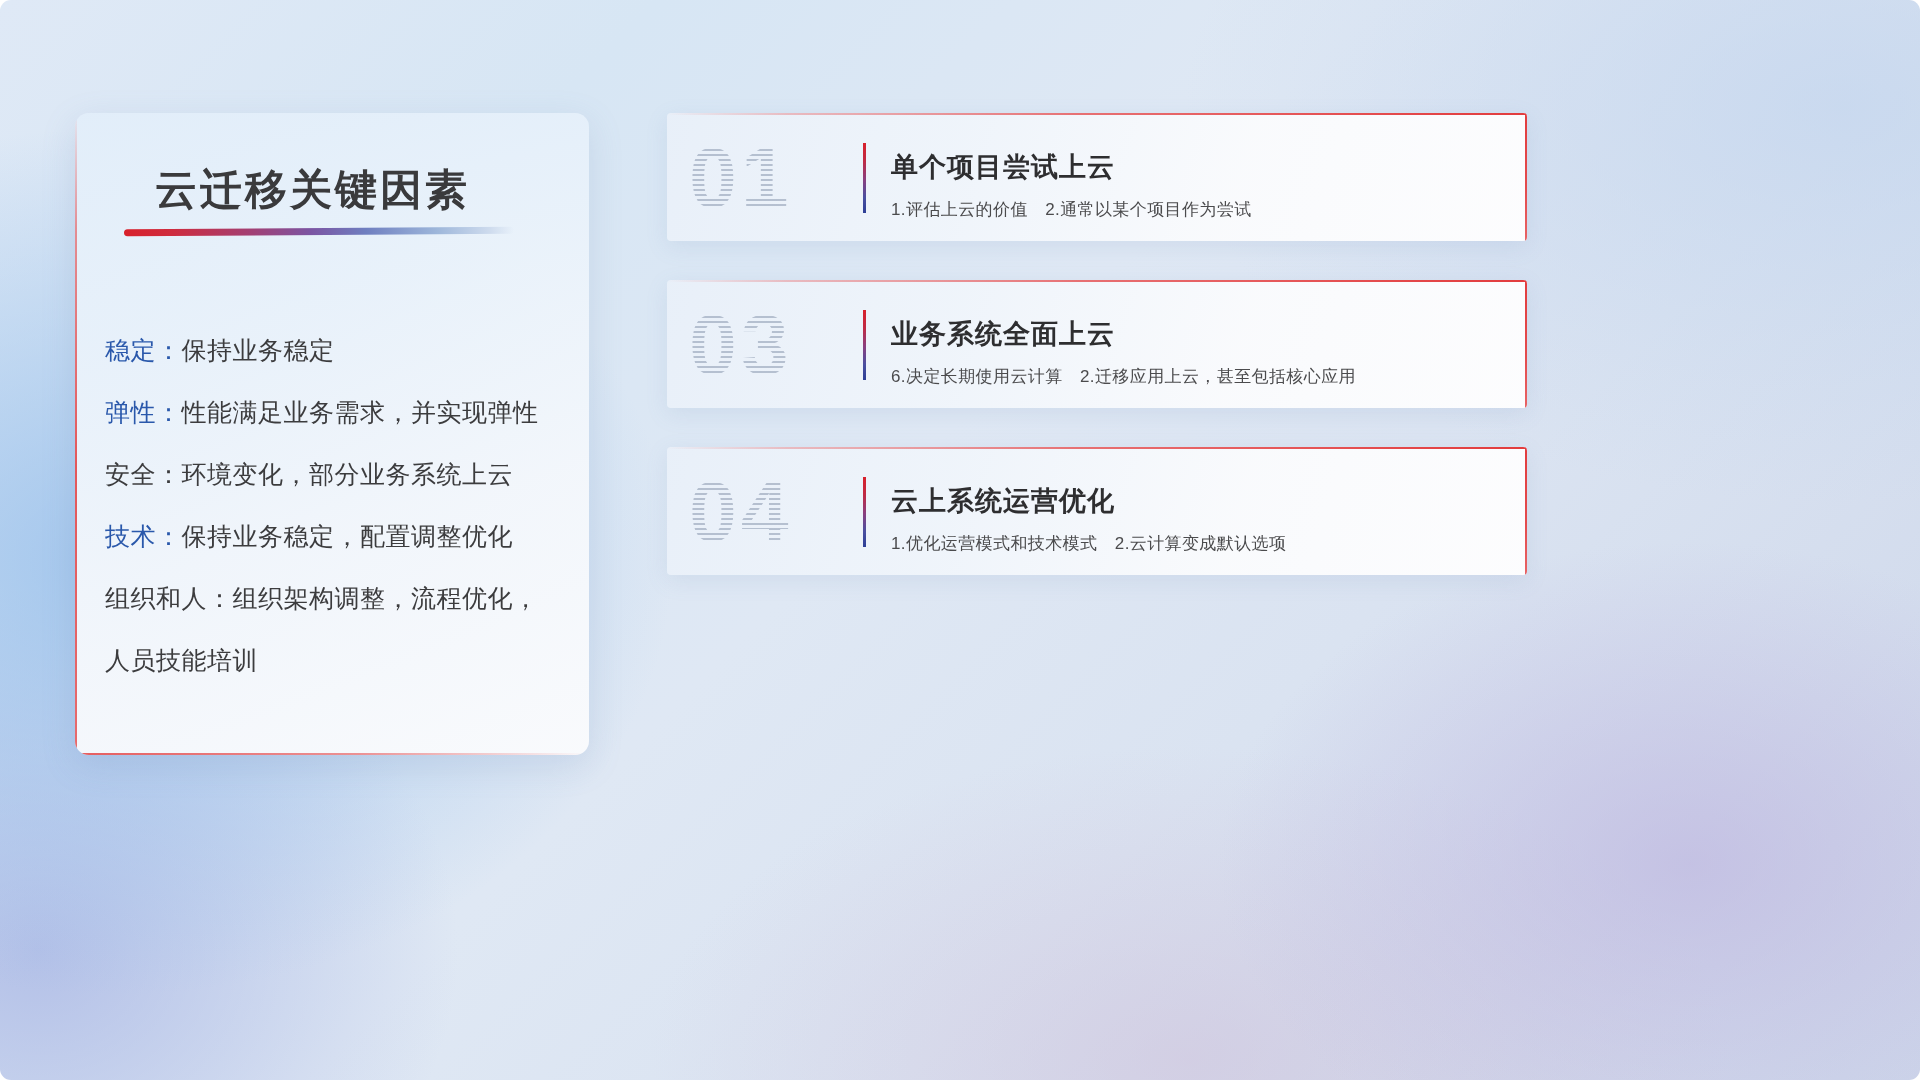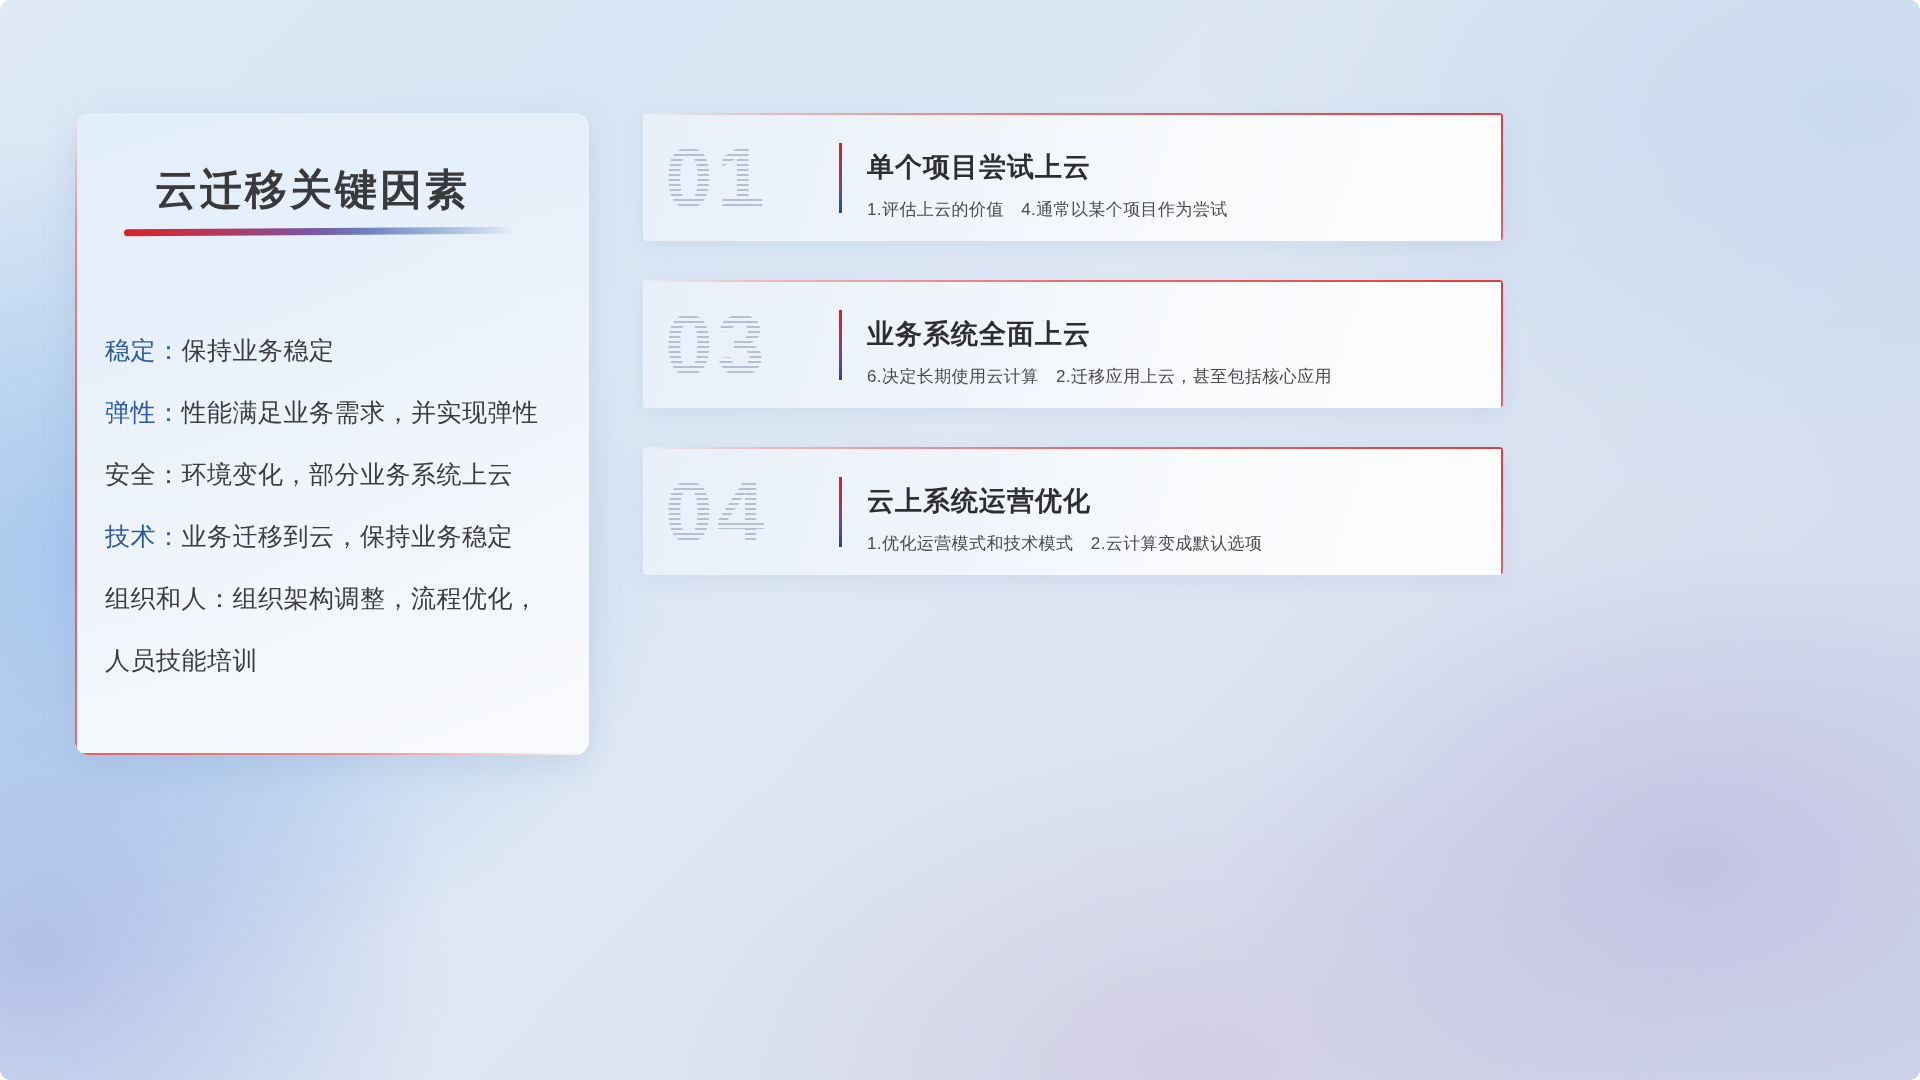--- a/index.html
+++ b/index.html
@@ -106,21 +106,21 @@
     white-space: nowrap;
     letter-spacing: 0.5px;
   }
   .factor-row .k { color: #2a58ab; }
   .factor-row .k.dark { color: #3c3c3e; }
   .factor-row .v { color: #3c3c3e; text-align: right; }
 
   
   .steps {
     position: absolute;
-    left: 643px;
+    left: 667px;
     top: 113px;
     width: 860px;
   }
   .step {
     position: relative;
     height: 128px;
     margin-bottom: 39px;
     border-radius: 4px;
     background: linear-gradient(107deg,
         rgba(233,240,249,0.95) 0%,
@@ -233,42 +233,42 @@
 
       <div class="factor-row">
         <span class="k">弹性：</span><span class="v">性能满足业务需求，并实现弹性</span>
       </div>
 
       <div class="factor-row">
         <span class="k dark">安全：</span><span class="v">环境变化，部分业务系统上云</span>
       </div>
 
       <div class="factor-row">
-        <span class="k">技术：</span><span class="v">业务迁移到云，保持业务稳定</span>
+        <span class="k">技术：</span><span class="v">保持业务稳定，配置调整优化</span>
       </div>
 
       <div class="factor-row">
         <span class="k dark">组织和人：</span><span class="v">组织架构调整，流程优化，</span>
       </div>
 
       <div class="factor-row">
         <span class="v">人员技能培训</span>
       </div>
 
     </div>
   </div>
 
   <div class="steps">
 
     <div class="step">
       <div class="ghost-num">01</div>
       <div class="step-divider"></div>
       <div class="step-body">
         <div class="step-title">单个项目尝试上云</div>
-        <div class="step-desc">1.评估上云的价值　4.通常以某个项目作为尝试</div>
+        <div class="step-desc">1.评估上云的价值　2.通常以某个项目作为尝试</div>
       </div>
     </div>
 
 
     <div class="step">
       <div class="ghost-num">03</div>
       <div class="step-divider"></div>
       <div class="step-body">
         <div class="step-title">业务系统全面上云</div>
         <div class="step-desc">6.决定长期使用云计算　2.迁移应用上云，甚至包括核心应用</div>

